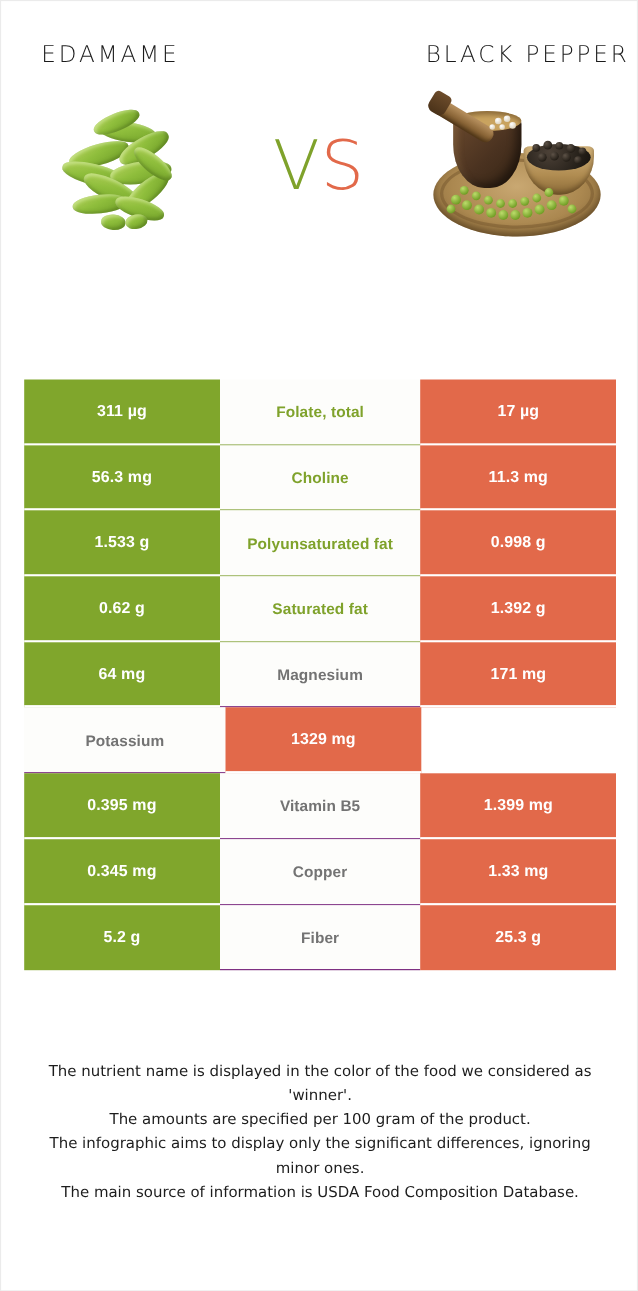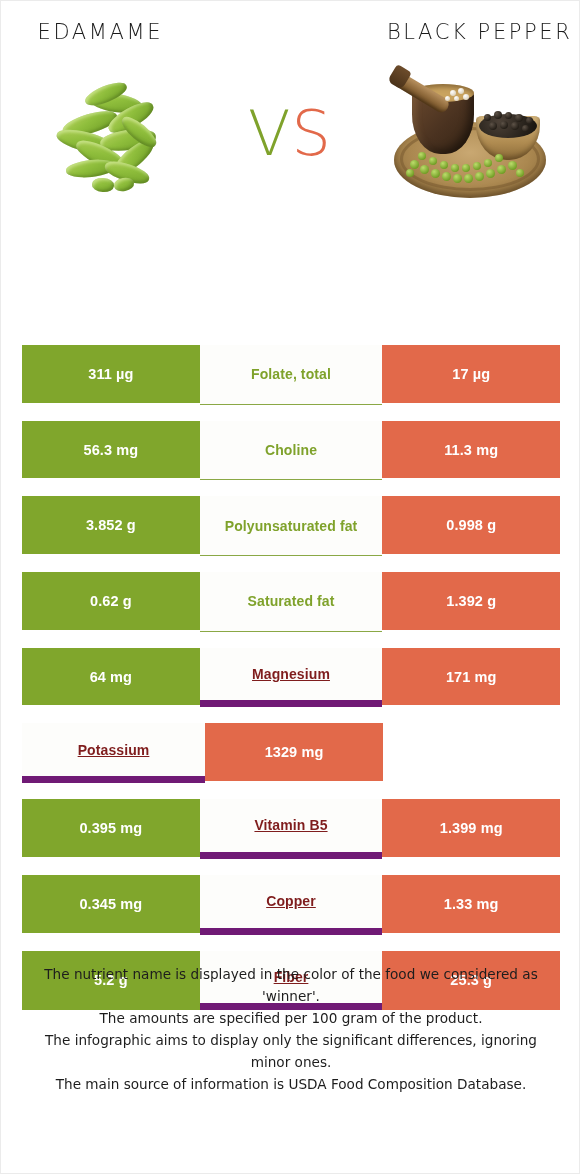--- a/index.html
+++ b/index.html
@@ -23,21 +23,21 @@
   }
 
   
   .header {
     position: relative;
     height: 300px;
   }
 
   .titles {
     display: flex;
-    padding-top: 18px;
+    padding-top: 35px;
   }
 
   .title-cell {
     width: 199px;
     text-align: center;
   }
   .title-cell.left { width: 199px; }
   .title-cell.mid  { width: 181px; }
   .title-cell.right{ width: 199px; }
 
@@ -147,21 +147,21 @@
   .table {
     position: absolute;
     left: 21px;
     top: 344px;
     width: 538px;
   }
 
   .row {
     display: flex;
     height: 59.7px;
-    margin-bottom: 16px;
+    margin-bottom: 0;
   }
 
   .cell {
     display: flex;
     align-items: center;
     justify-content: center;
     font-size: 14.5px;
     font-weight: 600;
     letter-spacing: .1px;
   }
@@ -173,21 +173,21 @@
     border-bottom: 2px solid #ffffff;
   }
 
   .cell-mid {
     width: 183px;
     background: #fdfdfb;
     font-size: 14px;
     font-weight: 700;
   }
   .cell-mid.green  { color: #7fa22b; border-bottom: 1px solid #8aa845; }
-  .cell-mid.orange { color: #7f1d1d; border-bottom: 7px solid #701a75; text-decoration: underline; }
+  .cell-mid.orange { color: #737373; border-bottom: 1px solid #701a75; }
 
   .cell-right {
     width: 178px;
     background: #e2694a;
     color: #ffffff;
     border-bottom: 2px solid #ffffff;
   }
 
   .row:last-child .cell-left,
   .row:last-child .cell-right { border-bottom: none; text-align: right; }
@@ -310,21 +310,21 @@
         <div class="cell cell-left">311 µg</div>
         <div class="cell cell-mid green">Folate, total</div>
         <div class="cell cell-right">17 µg</div>
       </div>
       <div class="row">
         <div class="cell cell-left">56.3 mg</div>
         <div class="cell cell-mid green">Choline</div>
         <div class="cell cell-right">11.3 mg</div>
       </div>
       <div class="row">
-        <div class="cell cell-left">3.852 g</div>
+        <div class="cell cell-left">1.533 g</div>
         <div class="cell cell-mid green">Polyunsaturated fat</div>
         <div class="cell cell-right">0.998 g</div>
       </div>
       <div class="row">
         <div class="cell cell-left">0.62 g</div>
         <div class="cell cell-mid green">Saturated fat</div>
         <div class="cell cell-right">1.392 g</div>
       </div>
       <div class="row">
         <div class="cell cell-left">64 mg</div>

